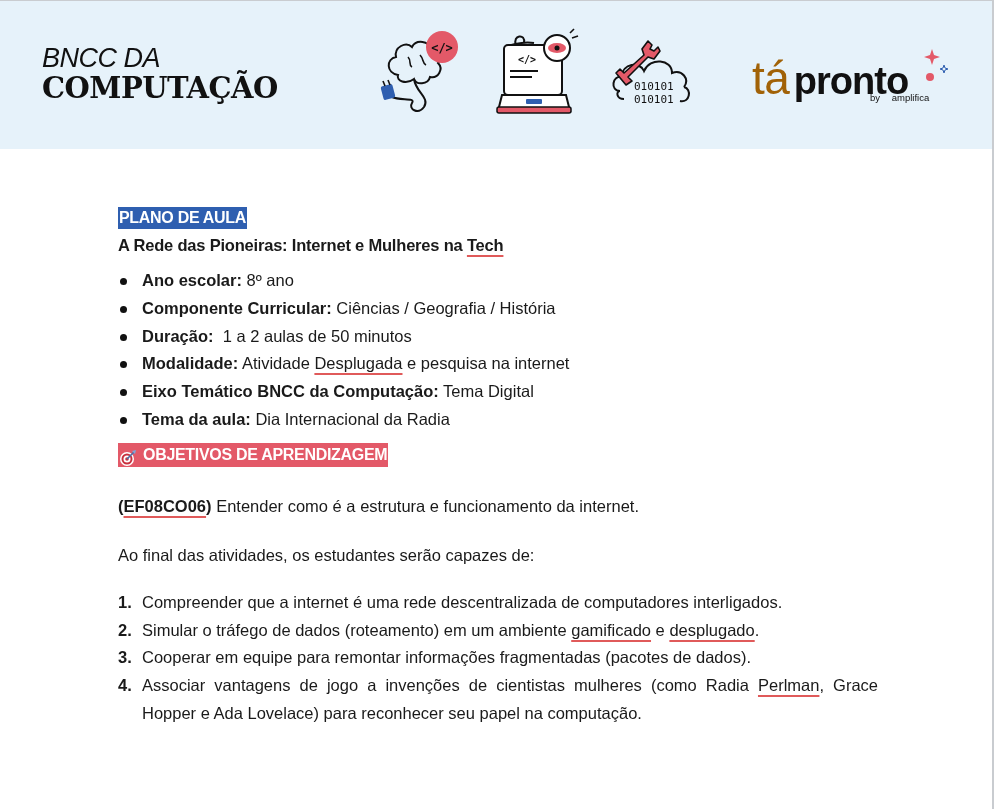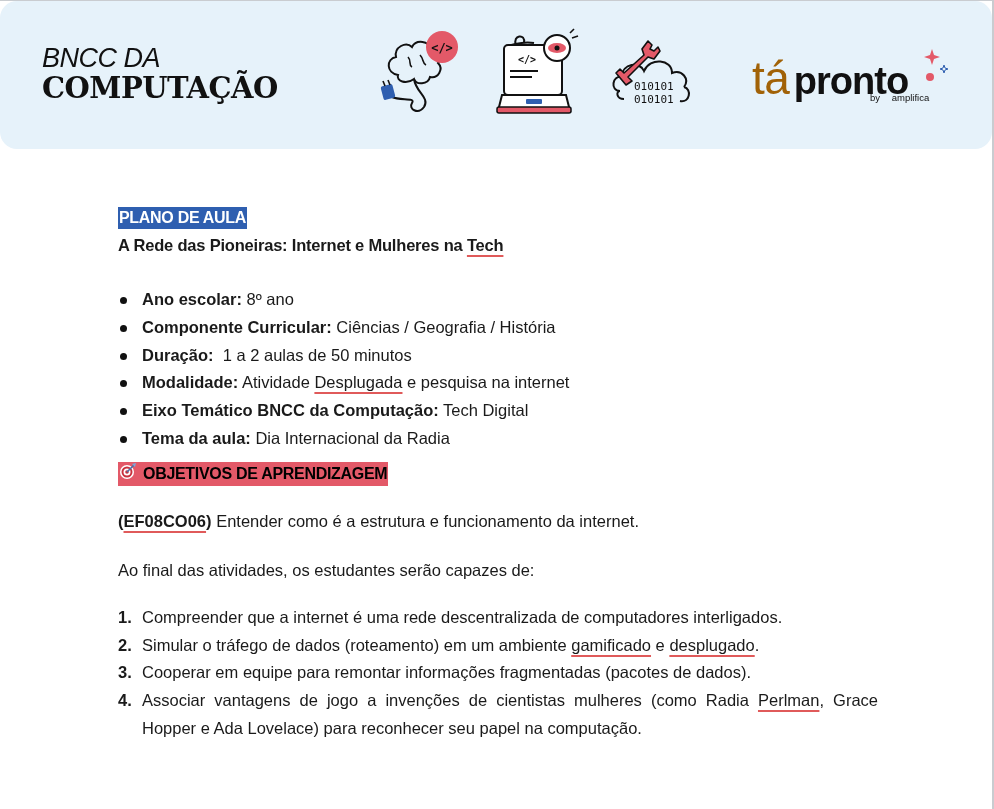--- a/index.html
+++ b/index.html
@@ -1,37 +1,37 @@
 <!DOCTYPE html>
 <html><head>
 <meta charset="utf-8">
 <style>
   * { box-sizing: border-box; margin: 0; padding: 0; }
   html, body { width: 994px; height: 809px; overflow: hidden; background: #ffffff; }
   body { font-family: "Liberation Sans", "DejaVu Sans", sans-serif; color: #1a1a1a; position: relative; }
   .page { position: absolute; left: 0; top: 0; width: 994px; height: 809px; border-top: 1px solid #c9ccd0; border-right: 2px solid #c9ccd0; overflow: hidden; }
-  .header { position: absolute; left: 0; top: 0; width: 992px; height: 148px; background: #e6f2fa; border-radius: 17px; }
+  .header { position: absolute; left: 0; top: 0; width: 992px; height: 148px; background: #e6f2fa; }
   .brand { position: absolute; left: 42px; top: 44px; }
   .brand .l1 { font-family: "Liberation Sans", sans-serif; font-weight: 300; font-style: italic; font-size: 27px; letter-spacing: -0.5px; color: #111; line-height: 26px; -webkit-text-stroke: 0px; font-weight: normal; }
   .brand .l2 { font-family: "DejaVu Serif", serif; font-weight: bold; font-size: 29px; letter-spacing: -0.5px; color: #111; line-height: 32px; transform: scaleY(1.05); transform-origin: left top; }
   .ill { position: absolute; top: 26px; }
   .logo { position: absolute; left: 752px; top: 50px; }
   .logo .ta { font-family: "Liberation Sans", sans-serif; font-size: 46px; font-weight: normal; color: #a16207; letter-spacing: -0.5px; }
   .logo .pronto { font-family: "Liberation Sans", sans-serif; font-size: 38px; font-weight: bold; color: #111; letter-spacing: -1px; }
   .logo .by { position: absolute; left: 118px; top: 41px; font-size: 9.5px; color: #111; white-space: nowrap; }
   .logo .by b { font-weight: normal; margin-left: 9px; }
   .content { position: absolute; left: 118px; top: 206px; width: 760px; font-size: 16.5px; }
   .hl-blue { display: inline-block; background: #2f5fb0; color: #fff; font-weight: bold; font-size: 16px; padding: 0 1px; line-height: 22px; letter-spacing: -0.3px; }
   .title { font-weight: bold; font-size: 16.5px; margin-top: 6px; line-height: 20px; letter-spacing: -0.2px; }
   .spell { text-decoration: underline; text-decoration-color: #e05a5a; text-decoration-thickness: 2px; text-underline-offset: 4px; }
-  ul.info { list-style: none; margin-top: 31px; }
+  ul.info { list-style: none; margin-top: 12px; }
   ul.info li { position: relative; padding-left: 24px; line-height: 27.8px; font-size: 16.5px; }
   ul.info li::before { content: ""; position: absolute; left: 2px; top: 11px; width: 7px; height: 7px; border-radius: 50%; background: #111; }
   ul.info li b { font-weight: bold; }
-  .hl-red { display: inline-flex; align-items: flex-start; background: #e35968; color: #000000; font-weight: bold; font-size: 16px; padding: 0 1px; line-height: 24px; margin-top: 9px; letter-spacing: -0.3px; }
+  .hl-red { display: inline-flex; align-items: flex-end; background: #e35968; color: #ffffff; font-weight: bold; font-size: 16px; padding: 0 1px; line-height: 24px; margin-top: 9px; letter-spacing: -0.3px; }
   .hl-red svg { margin-right: 6px; }
   .code-line { margin-top: 23px; line-height: 24px; }
   .code-line b { font-weight: bold; }
   .spec { position: relative; padding-left: 24px; margin-top: 22px; font-weight: bold; line-height: 24px; }
   .spec::before { content: ""; position: absolute; left: 2px; top: 9px; width: 7px; height: 7px; border-radius: 50%; background: #111; }
   .intro { margin-top: 25px; line-height: 24px; }
   ol.goals { list-style: none; margin-top: 22px; }
   ol.goals li { position: relative; padding-left: 24px; line-height: 27.8px; text-align: justify; }
   ol.goals li .num { position: absolute; left: 0; top: 0; font-weight: bold; }
 </style>
@@ -100,21 +100,21 @@
 
   <div class="content">
     <div><span class="hl-blue">PLANO DE AULA</span></div>
     <div class="title"><span>A Rede das Pioneiras: Internet e Mulheres na </span><span class="spell">Tech</span></div>
 
     <ul class="info">
       <li><b>Ano escolar:</b><span> 8º ano</span></li>
       <li><b>Componente Curricular:</b><span> Ciências / Geografia / História</span></li>
       <li><b>Duração:</b><span style="white-space:pre">  1 a 2 aulas de 50 minutos</span></li>
       <li><b>Modalidade:</b><span style="white-space:pre"> Atividade </span><span class="spell">Desplugada</span><span style="white-space:pre"> e pesquisa na internet</span></li>
-      <li><b>Eixo Temático BNCC da Computação:</b><span> Tech Digital</span></li>
+      <li><b>Eixo Temático BNCC da Computação:</b><span> Tema Digital</span></li>
       <li><b>Tema da aula:</b><span> Dia Internacional da Radia</span></li>
     </ul>
 
     <div class="hl-red">
       <svg width="18" height="18" viewBox="0 0 18 18">
         <circle cx="8" cy="10" r="7" fill="#fff"></circle>
         <circle cx="8" cy="10" r="5.5" fill="#c9303d"></circle>
         <circle cx="8" cy="10" r="3.5" fill="#fff"></circle>
         <circle cx="8" cy="10" r="1.8" fill="#c9303d"></circle>
         <line x1="8" y1="10" x2="15" y2="3" stroke="#4a6fa8" stroke-width="1.6"></line>

